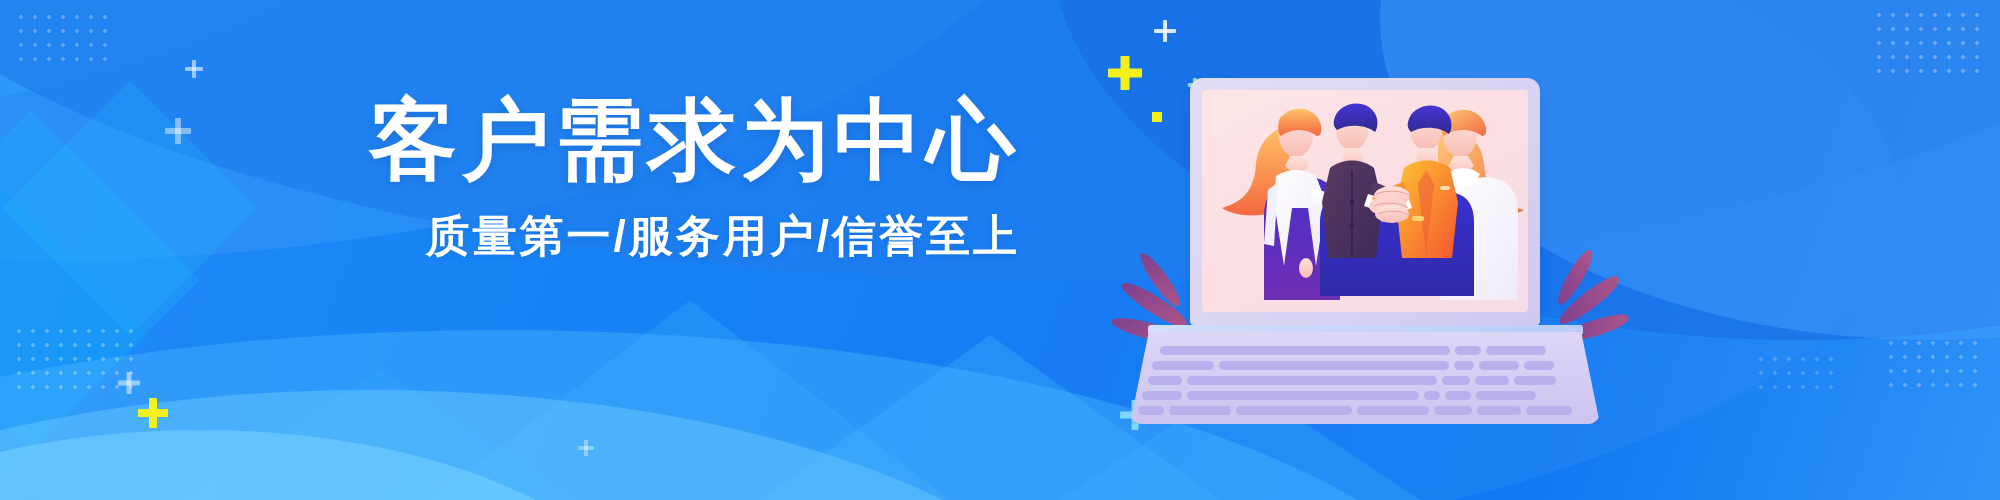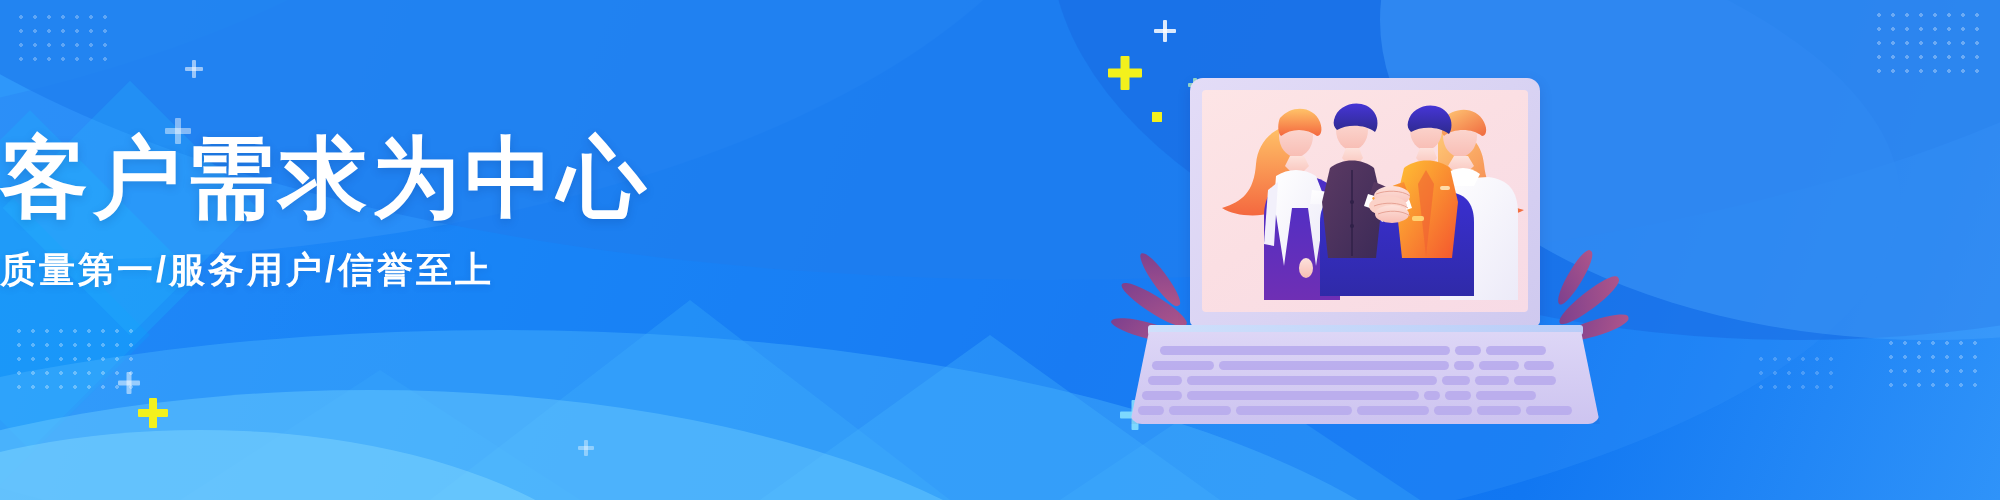--- a/index.html
+++ b/index.html
@@ -102,34 +102,33 @@
   .p-w3 { left:165px;  top:118px; width:26px; height:26px; --t:6px;  color:rgba(255,255,255,.45); }
   .p-w4 { left:118px;  top:372px; width:22px; height:22px; --t:5px;  color:rgba(255,255,255,.5); }
   .p-c1 { left:1120px; top:400px; width:30px; height:30px; --t:7px;  color:rgba(140,228,255,.85); }
   .p-c2 { left:1188px; top:78px;  width:14px; height:14px; --t:4px;  color:rgba(180,240,190,.8); }
   .p-y3 { left:1152px; top:112px; width:10px; height:10px; --t:10px; color:#f3f11c; }
   .p-w5 { left:578px;  top:440px; width:16px; height:16px; --t:4px;  color:rgba(255,255,255,.38); }
 
   
   #textblock {
     position:absolute; left:0; top:96px; width:1020px;
-    text-align:left;
-    margin-top:38px;
+    text-align:right;
   }
   #headline {
     font-family:"Liberation Sans", sans-serif;
     font-size:88px; line-height:1.0;
     font-weight:bold; color:#ffffff;
     letter-spacing:5px;
     text-shadow:0 3px 10px rgba(0,40,110,.18);
   }
   #subtitle {
     margin-top:28px;
     font-family:"Liberation Sans", sans-serif;
-    font-size:36px; line-height:1.1;
+    font-size:44px; line-height:1.1;
     font-weight:bold; color:#ffffff;
     letter-spacing:3px;
     text-shadow:0 2px 7px rgba(0,40,110,.14);
   }
 
   
   #laptop { position:absolute; left:1148px; top:60px; width:470px; height:400px; }
 
   .lid {
     position:absolute; left:42px; top:18px;

